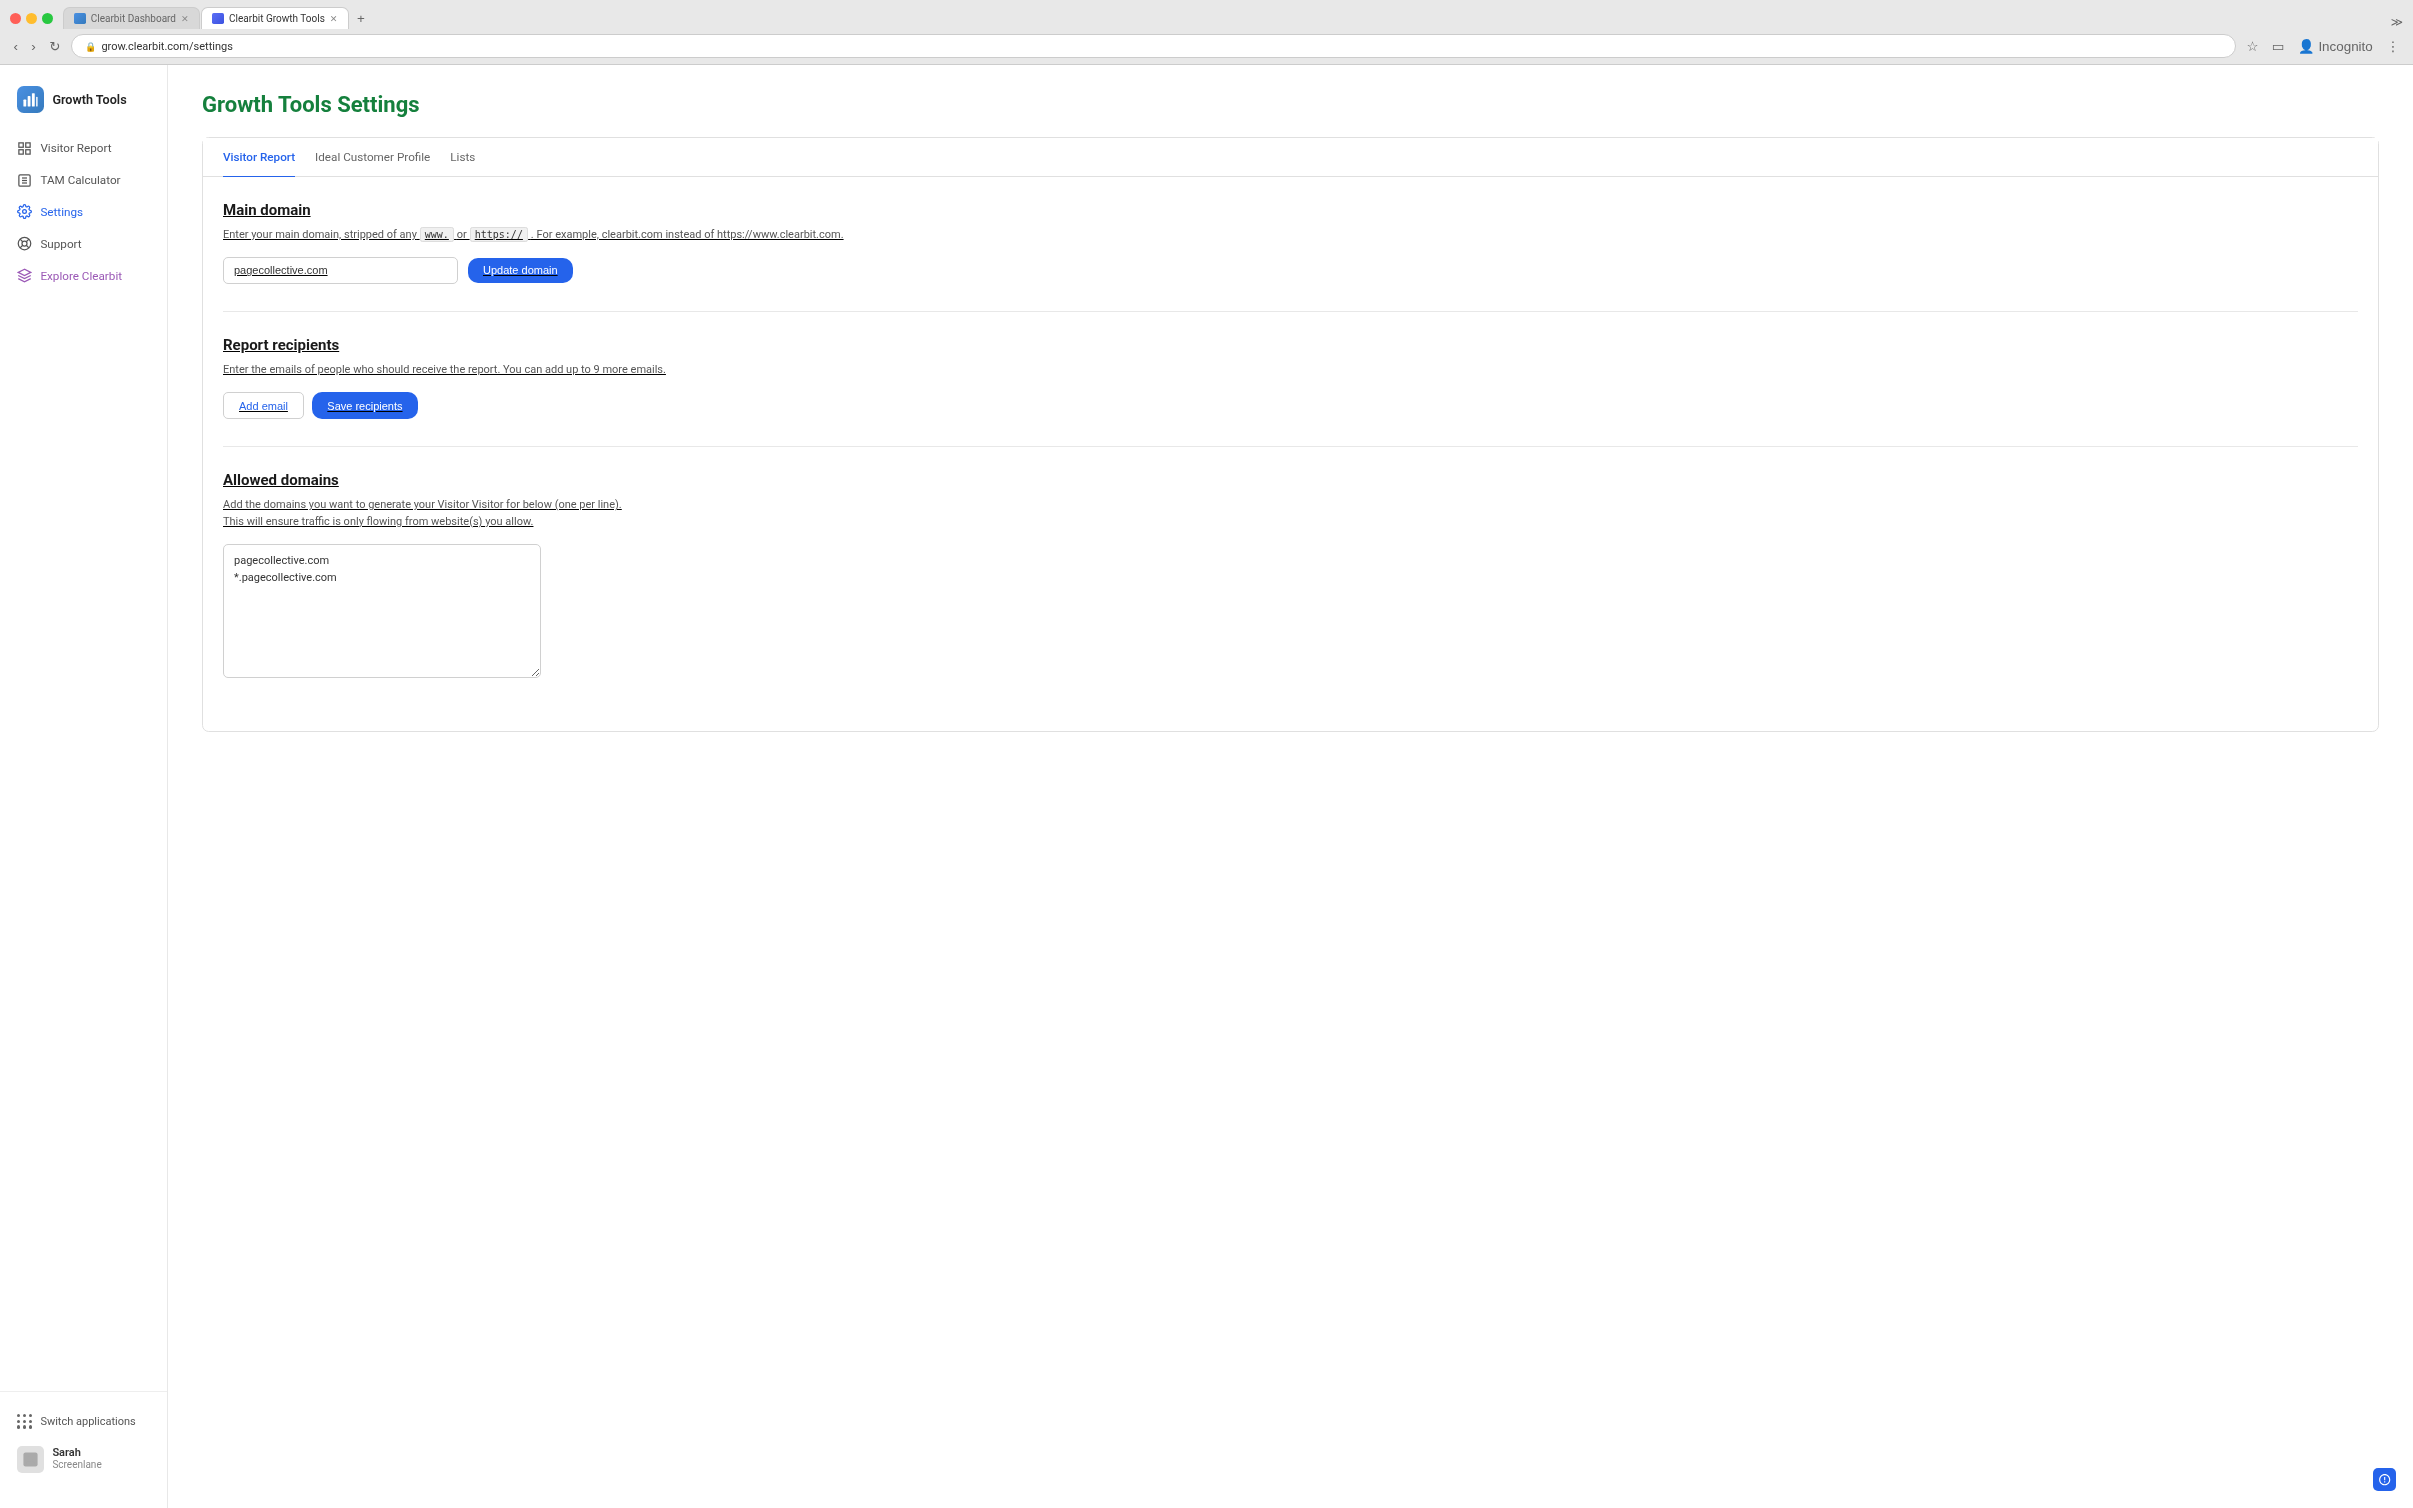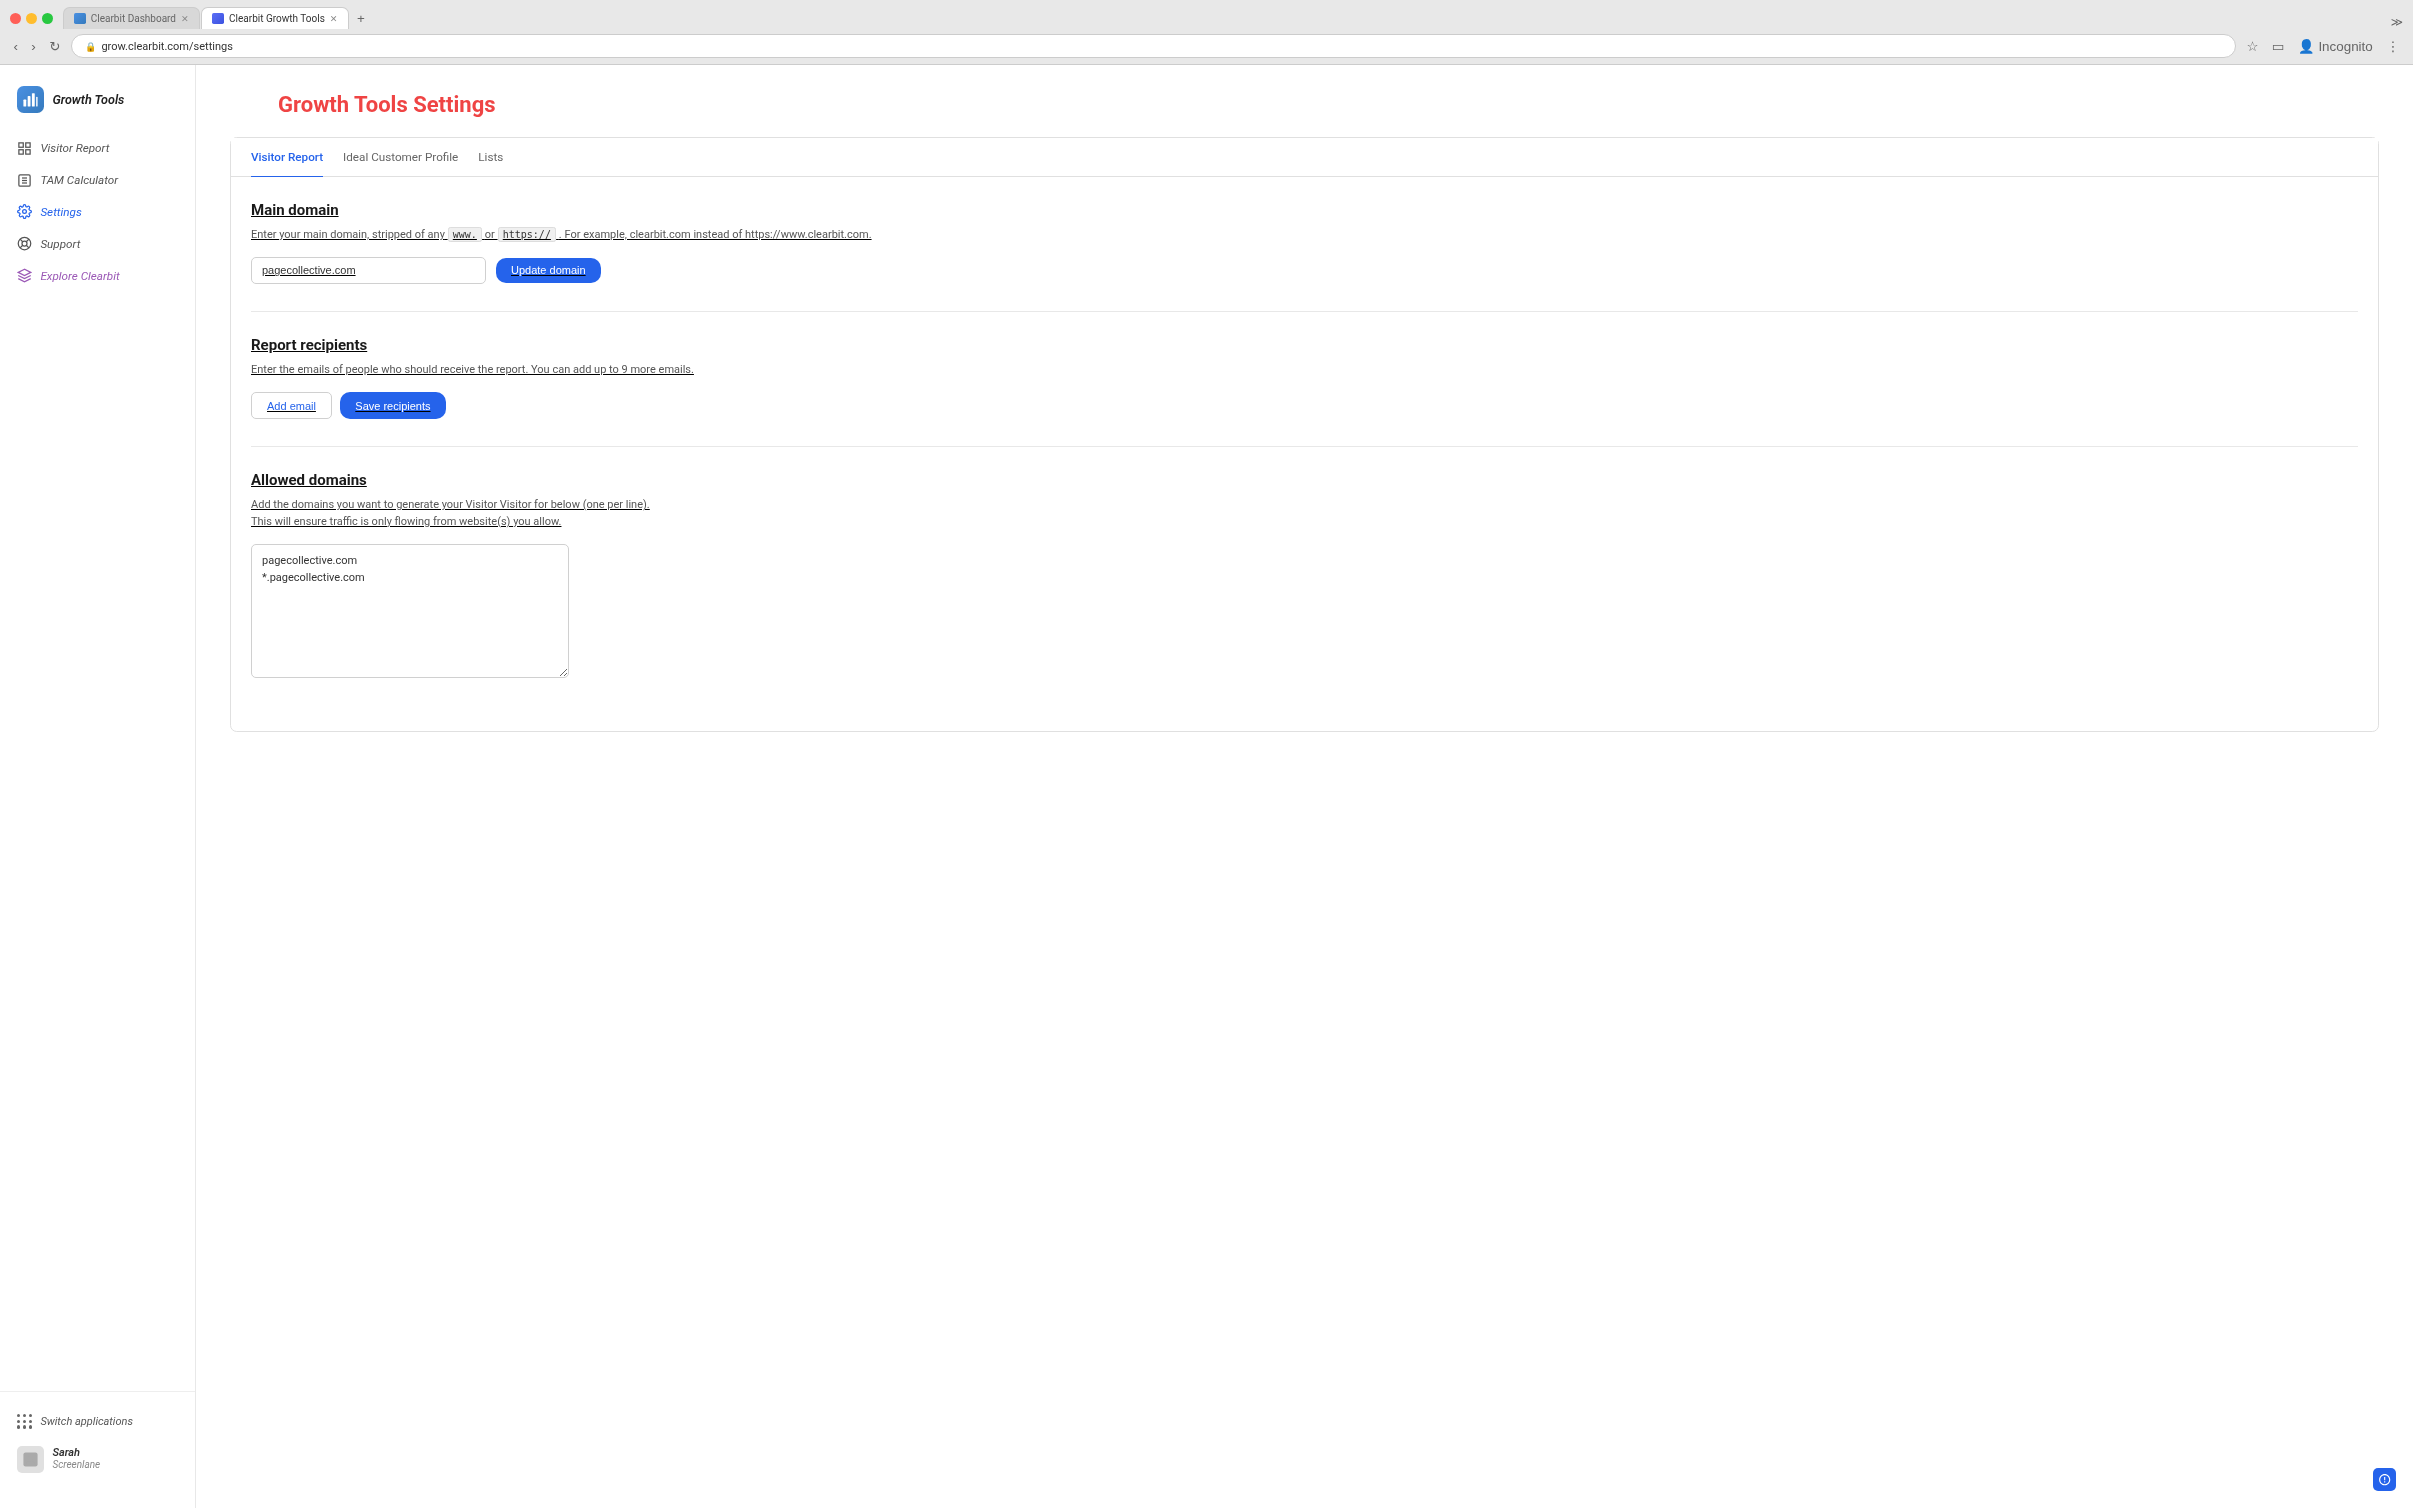--- a/index.html
+++ b/index.html
@@ -26,21 +26,21 @@
     .address-input { flex: 1; background: #fff; border: 0.8px solid #ccc; border-radius: 17px; padding: 4.2px 13.4px; font-size: 11px; color: #333; display: flex; align-items: center; gap: 5px; }
     .lock-icon { color: #666; font-size: 9.2px; }
     .address-text { font-size: 11px; color: #333; }
     .browser-actions { display: flex; gap: 6.7px; align-items: center; }
     .browser-action-btn { background: none; border: none; color: #666; font-size: 13.4px; cursor: pointer; padding: 3.4px; }
 
     
     .app-container { display: flex; flex: 1; overflow: hidden; background: #fff; }
 
     
-    .sidebar { width: 196px; background: #fff; border-right: 0.8px solid #e8e8e8; display: flex; flex-direction: column; padding: 13.4px 0; flex-shrink: 0; font-style: italic; }
+    .sidebar { width: 168px; background: #fff; border-right: 0.8px solid #e8e8e8; display: flex; flex-direction: column; padding: 13.4px 0; flex-shrink: 0; }
     .sidebar-logo { display: flex; align-items: center; gap: 8.4px; padding: 6.7px 17px 20px; }
     .logo-icon { width: 27px; height: 27px; background: linear-gradient(135deg, #4a90e2, #357abd); border-radius: 6.7px; display: flex; align-items: center; justify-content: center; }
     .logo-icon svg { width: 17px; height: 17px; fill: white; }
     .logo-text { font-size: 12.6px; font-weight: 600; color: #222; }
 
     .sidebar-nav { flex: 1; display: flex; flex-direction: column; }
     .nav-item { display: flex; align-items: center; gap: 8.4px; padding: 8.4px 17px; font-size: 11.7px; color: #555; cursor: pointer; border-radius: 0; text-decoration: none; }
     .nav-item.active { color: #2563eb; }
     .nav-item .nav-icon { width: 15px; height: 15px; flex-shrink: 0; display: flex; align-items: center; justify-content: center; }
     .nav-item.explore { color: #9b59b6; }
@@ -51,21 +51,21 @@
     .dot { width: 3.4px; height: 3.4px; background: #666; border-radius: 50%; }
 
     .user-info { display: flex; align-items: flex-start; gap: 8.4px; padding: 8.4px 17px; cursor: pointer; }
     .user-avatar { width: 27px; height: 27px; background: #e0e0e0; border-radius: 5px; display: flex; align-items: center; justify-content: center; font-size: 9.2px; color: #666; flex-shrink: 0; }
     .user-details { display: flex; flex-direction: column; }
     .user-name { font-size: 11px; font-weight: 600; color: #333; }
     .user-org { font-size: 10px; color: #888; }
 
     
     .main-content { flex: 1; overflow-y: auto; padding: 27px 34px; background: #fff; }
-    .page-title { font-size: 22px; font-weight: 700; color: #ef4444; margin-bottom: 20px; margin-left: 48px; }
+    .page-title { font-size: 22px; font-weight: 700; color: #15803d; margin-bottom: 20px; }
 
     
     .settings-card { border: 0.8px solid #e0e0e0; border-radius: 6.7px; overflow: visible; margin-bottom: 0; }
     .tabs-header { display: flex; border-bottom: 0.8px solid #e0e0e0; padding: 0 20px; background: #fff; }
     .tab-item { padding: 11.7px 0; margin-right: 20px; font-size: 11.7px; color: #666; cursor: pointer; border-bottom: 1.7px solid transparent; margin-bottom: -0.8px; }
     .tab-item.active { color: #2563eb; border-bottom-color: #2563eb; font-weight: 500; }
 
     .tab-content { padding: 23.5px 20px; }
 
     

